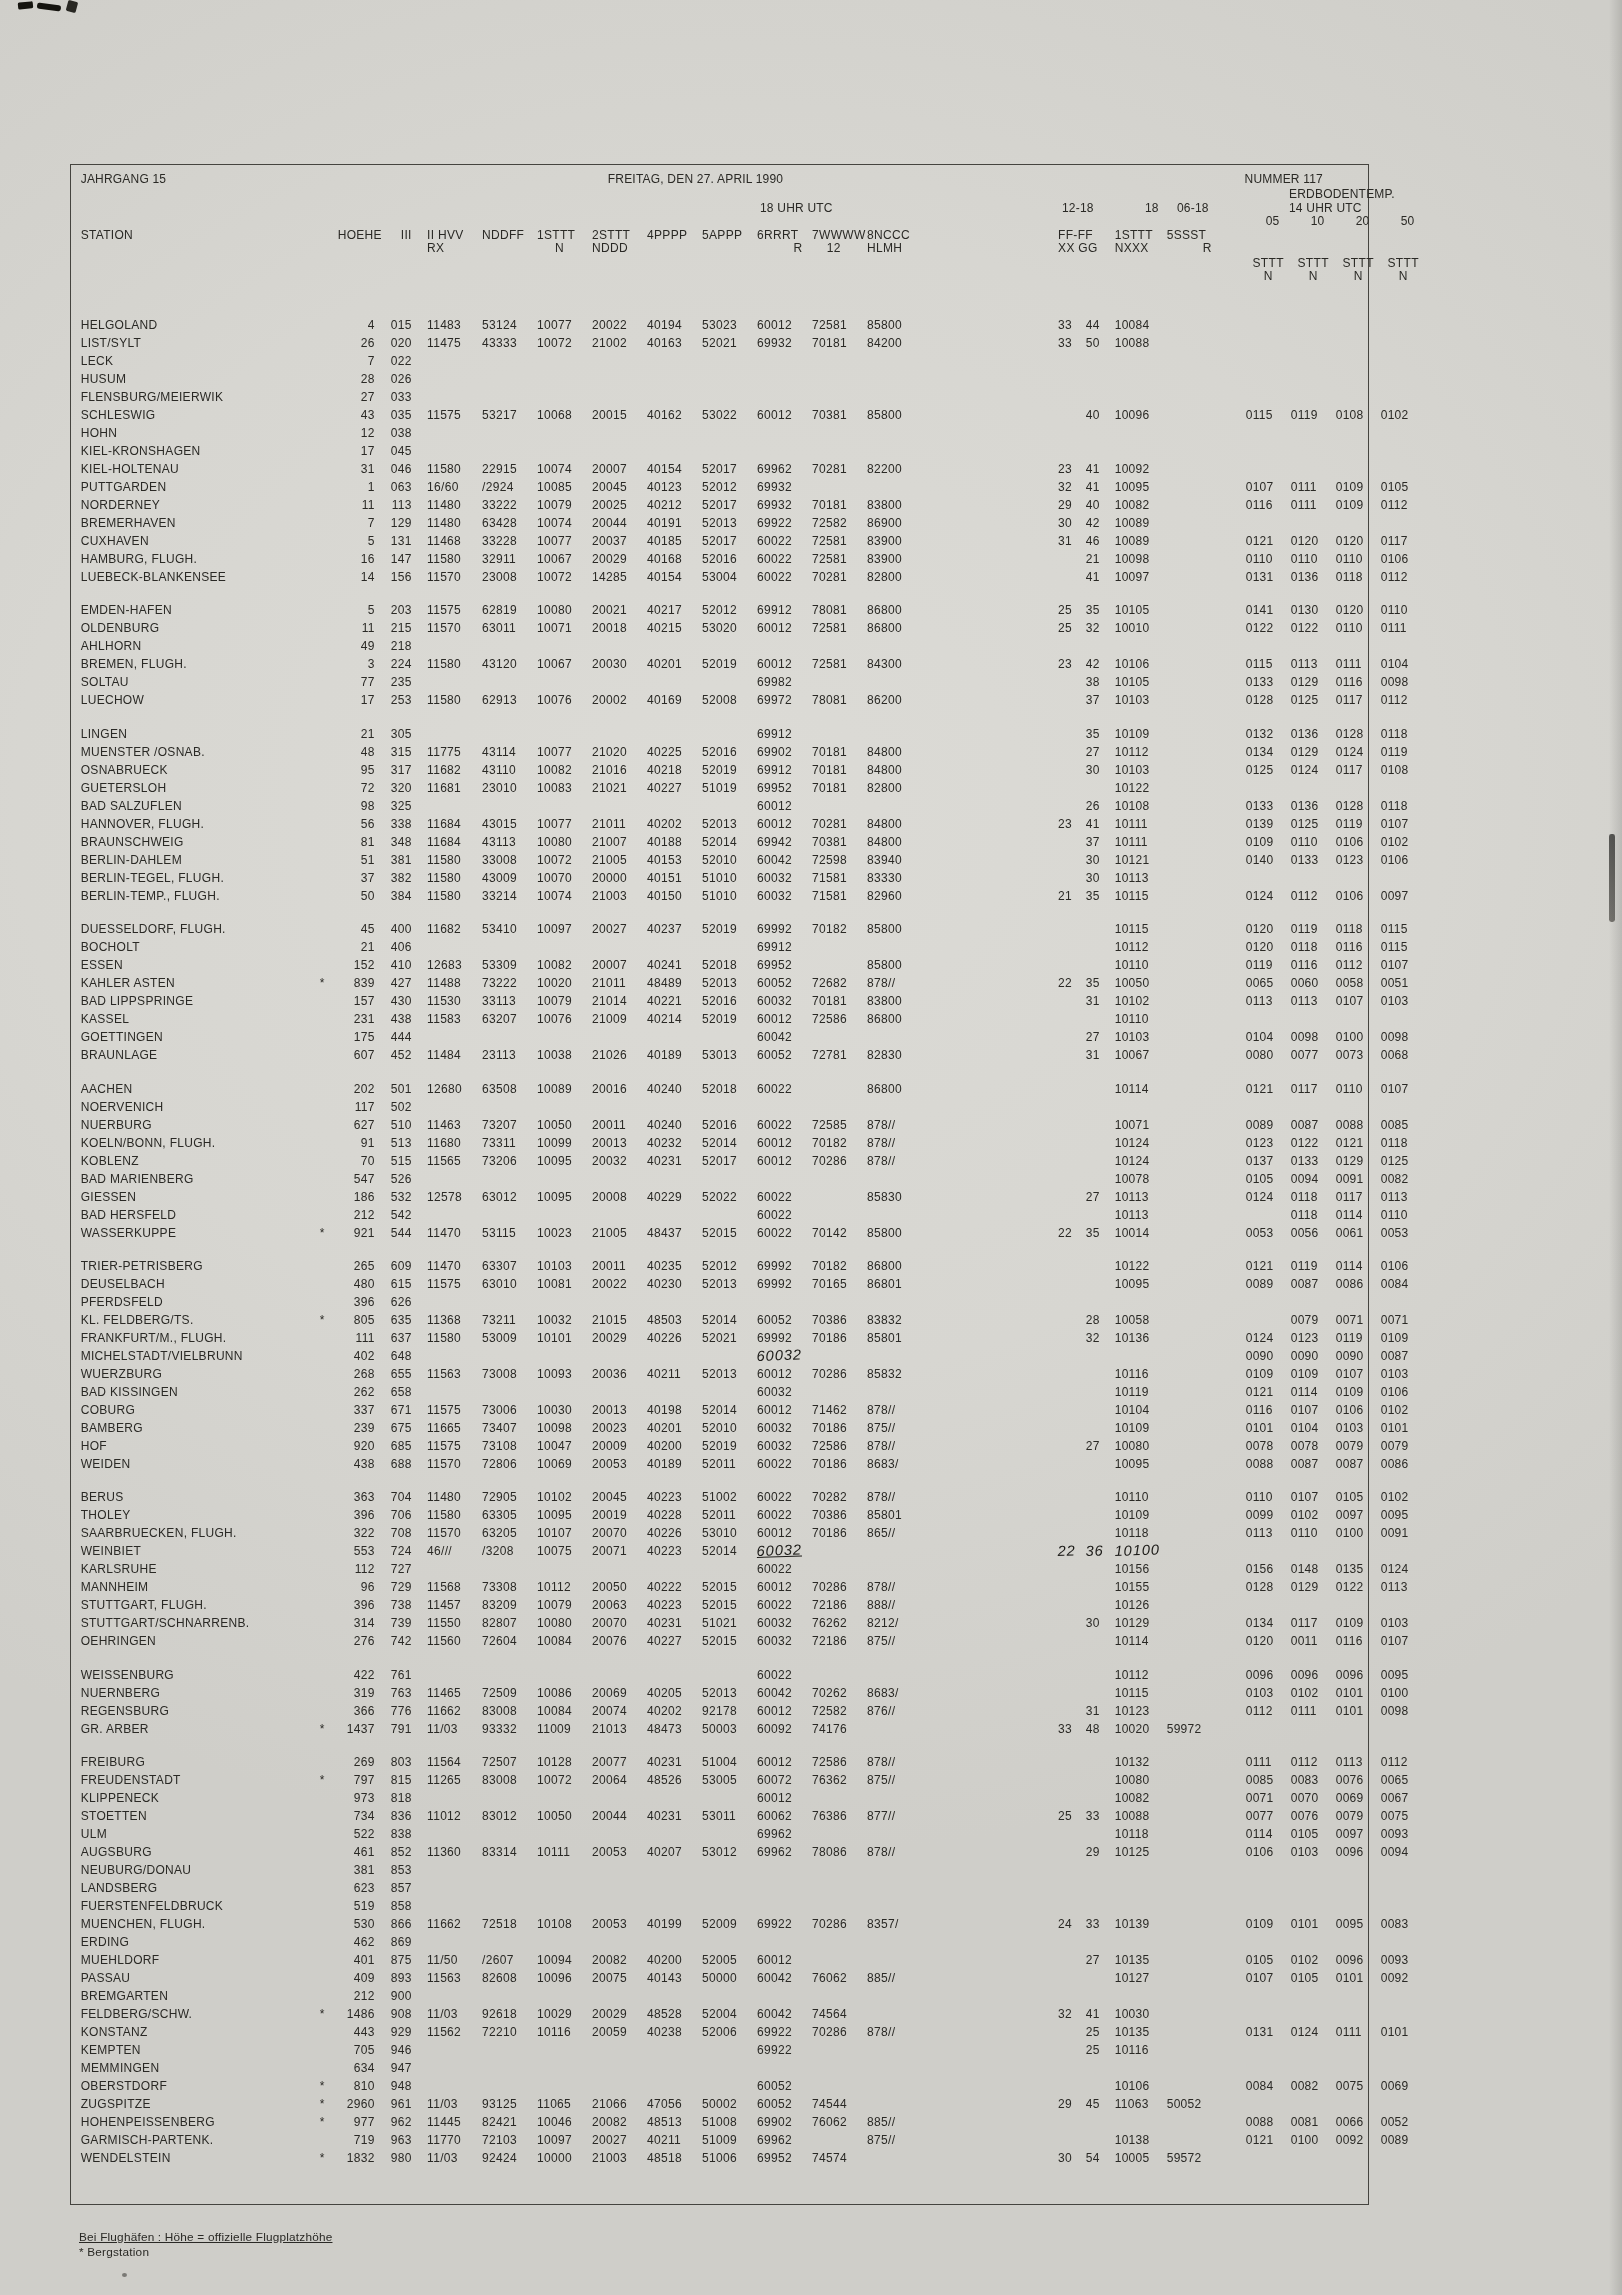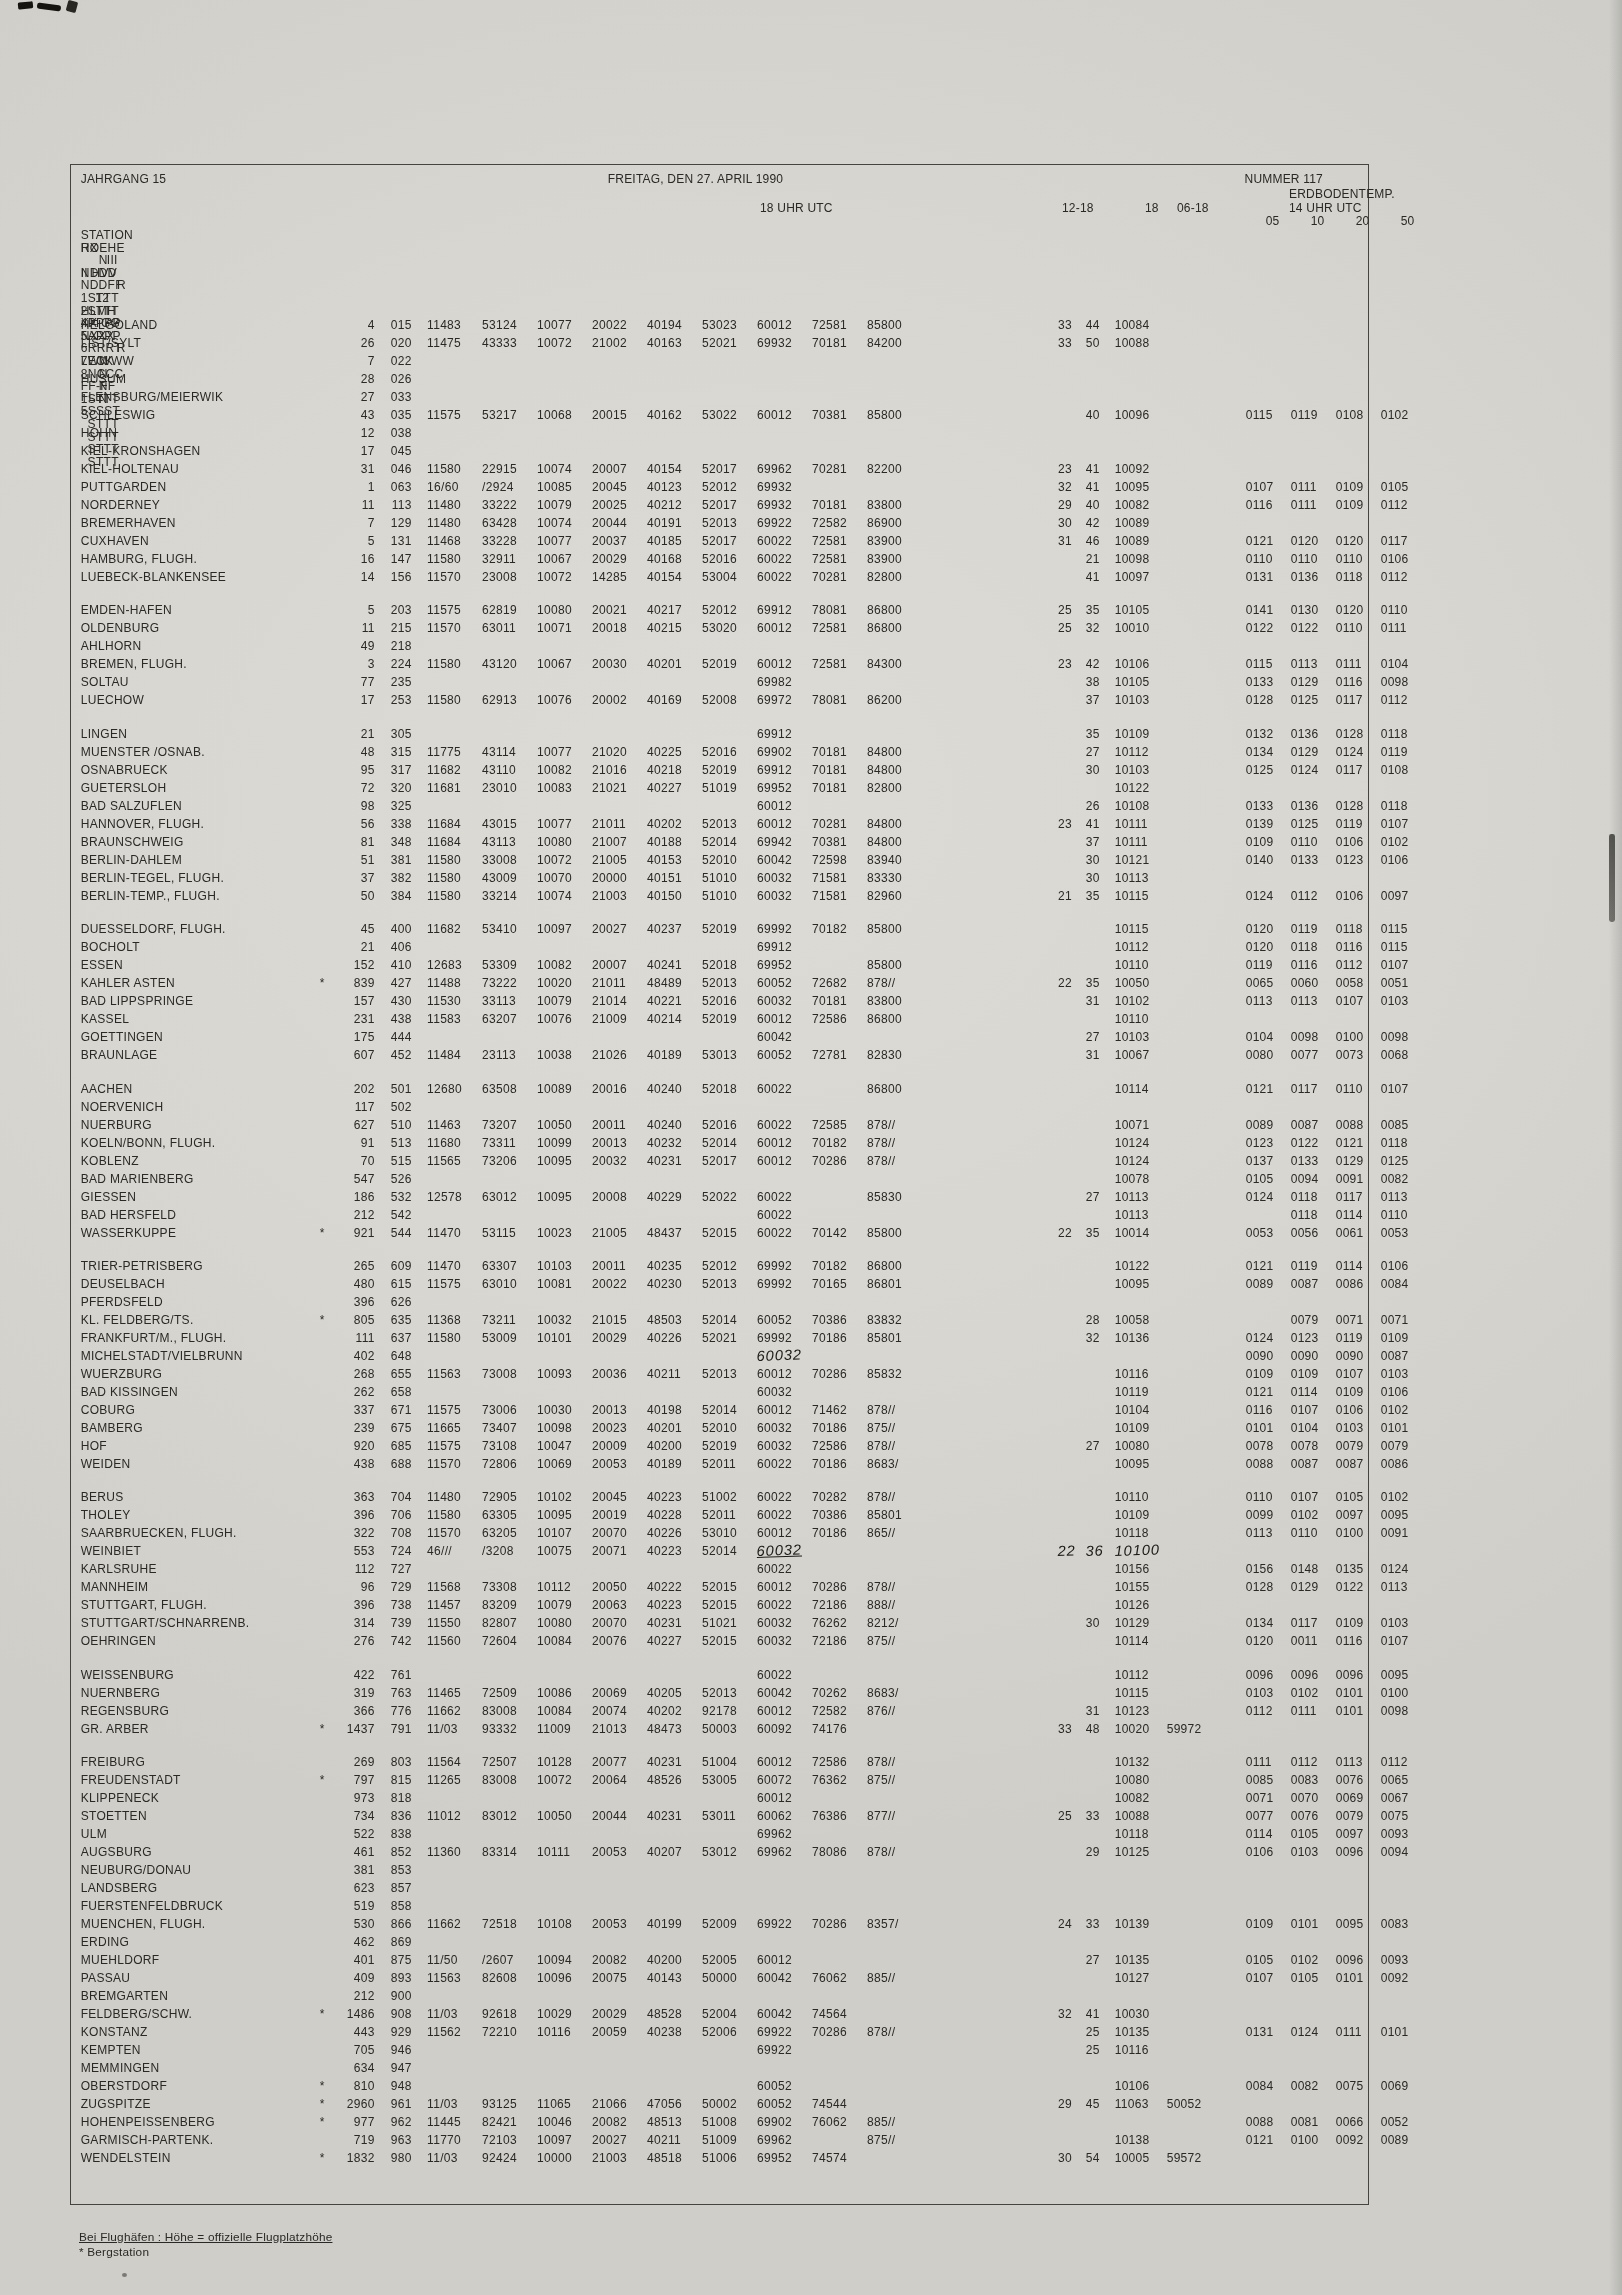--- a/index.html
+++ b/index.html
@@ -26,40 +26,40 @@
   .mast .mr{position:absolute;right:45px;}
 
   .lbl{position:absolute;font-size:12px;white-space:pre;letter-spacing:0.2px;}
   .depthrow{display:flex;}
   .dp{width:45px;text-align:center;flex:0 0 auto;}
 
   .colheads{position:absolute;left:9.7px;top:64px;}
   .tbl{position:absolute;left:9.7px;top:151px;}
 
   .trow{display:flex;height:18px;line-height:18px;font-size:12px;}
-  .colheads .trow{height:12.6px;line-height:12.6px;flex-direction:column;}
+  .colheads .trow{height:12.6px;line-height:12.6px;}
   .tgap{height:15.4px;}
 
   .c{flex:0 0 auto;white-space:pre;overflow:visible;letter-spacing:0.3px;box-sizing:border-box;}
   .cn{width:239px;}
   .cs{width:18px;}
   .ch{width:37px;text-align:right;}
   .ci{width:37px;text-align:right;}
   .x1{width:15.4px;}
   .cg{width:55px;}
   .x2{width:136px;}
   .cf{width:27.6px;}
   .cgg{width:29px;}
   .cp{width:52px;}
   .csn{width:50px;}
   .x3{width:29px;}
   .ct{width:45px;}
 
   .hdr1 .cf,.hdr2 .cf{white-space:nowrap;overflow:visible;}
-  .hdr1 .ct,.hdr2 .ct{text-align:center;}
+  .hdr1 .ct,.hdr2 .ct{text-align:center;margin-top:28px;}
   .hdr2 span:nth-child(8){padding-left:18px;}
   .hdr2 span:nth-child(12){text-align:right;padding-right:9.7px;}
   .hdr2 span:nth-child(13){padding-left:14.6px;}
   .hdr2 .csn{text-align:right;padding-right:4.9px;}
 
   .hand{font-style:italic;font-size:14.6px;letter-spacing:0.9px;color:#1c1b18;
         transform:rotate(-2deg);transform-origin:left bottom;display:inline-block;}
   .hand-u{text-decoration:underline;}
 
   .ftr{position:absolute;left:79px;top:2210px;font-size:11.8px;line-height:15.4px;letter-spacing:0.2px;margin-top:20px;}

